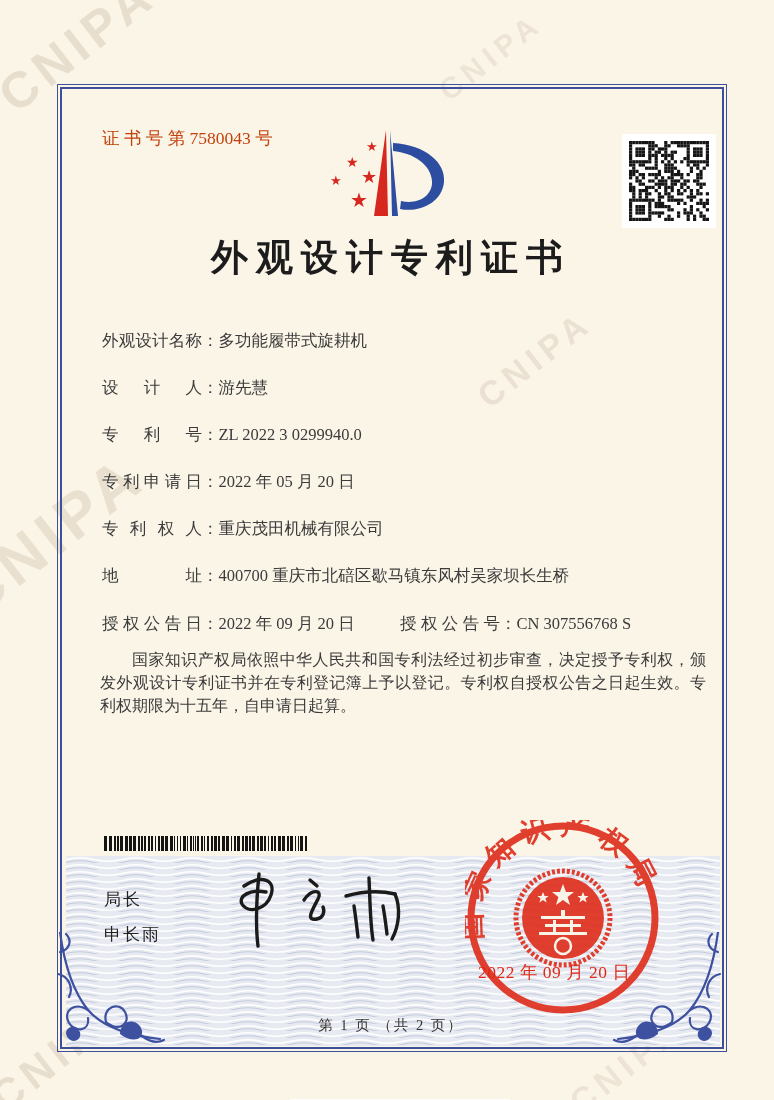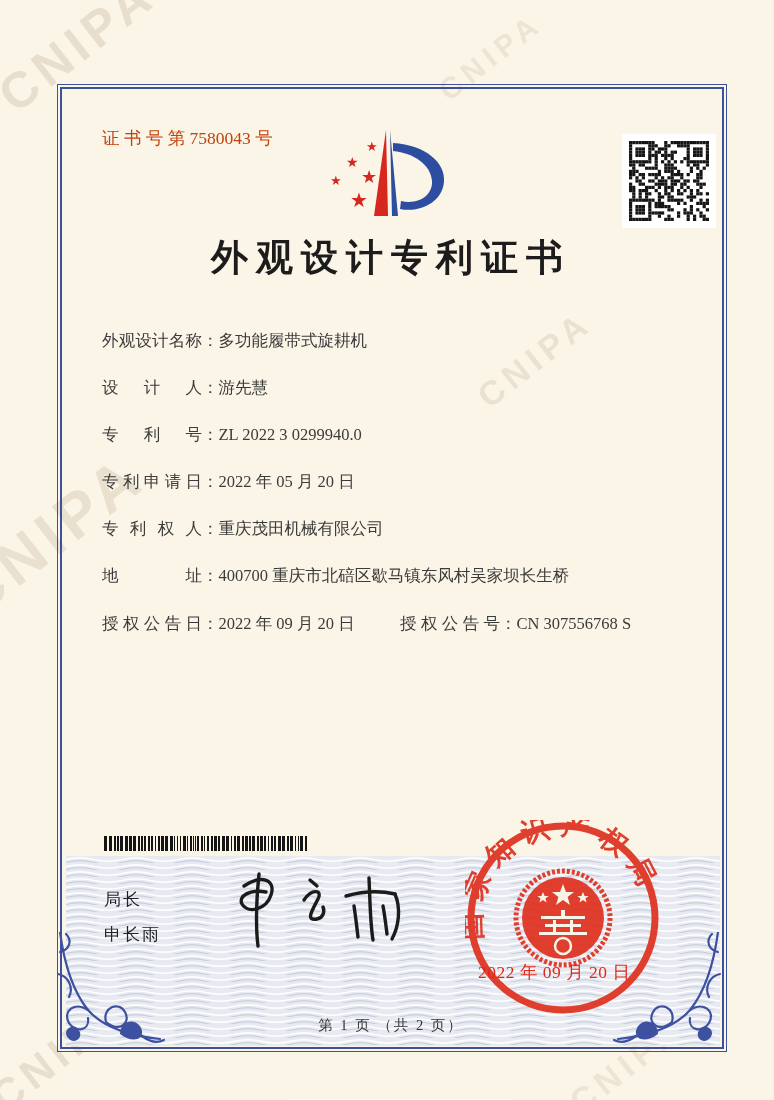--- a/index.html
+++ b/index.html
@@ -481,20 +481,21 @@
   <span class="flabel">地址</span><span>：</span><span class="fvalue">400700 重庆市北碚区歇马镇东风村吴家坝长生桥</span>
 </div>
 <div class="abs frow" style="top:613px">
   <span class="flabel">授权公告日</span><span>：</span><span class="fvalue">2022 年 09 月 20 日</span>
   <span class="pair2">
     <span class="flabel">授权公告号</span><span>：</span><span class="fvalue">CN 307556768 S</span>
   </span>
 </div>
 
 <div class="abs paras">
+  <p>国家知识产权局依照中华人民共和国专利法经过初步审查，决定授予专利权，颁发外观设计专利证书并在专利登记簿上予以登记。专利权自授权公告之日起生效。专利权期限为十五年，自申请日起算。</p>
 </div>
 
 <div class="abs barcode">
   <svg id="bc" width="206" height="15">
       <rect x="0" y="0" width="3" height="15" fill="#141414"></rect>
       <rect x="5" y="0" width="3" height="15" fill="#141414"></rect>
       <rect x="10" y="0" width="2" height="15" fill="#141414"></rect>
       <rect x="13" y="0" width="2" height="15" fill="#141414"></rect>
       <rect x="16" y="0" width="3" height="15" fill="#141414"></rect>
       <rect x="21" y="0" width="3" height="15" fill="#141414"></rect>

